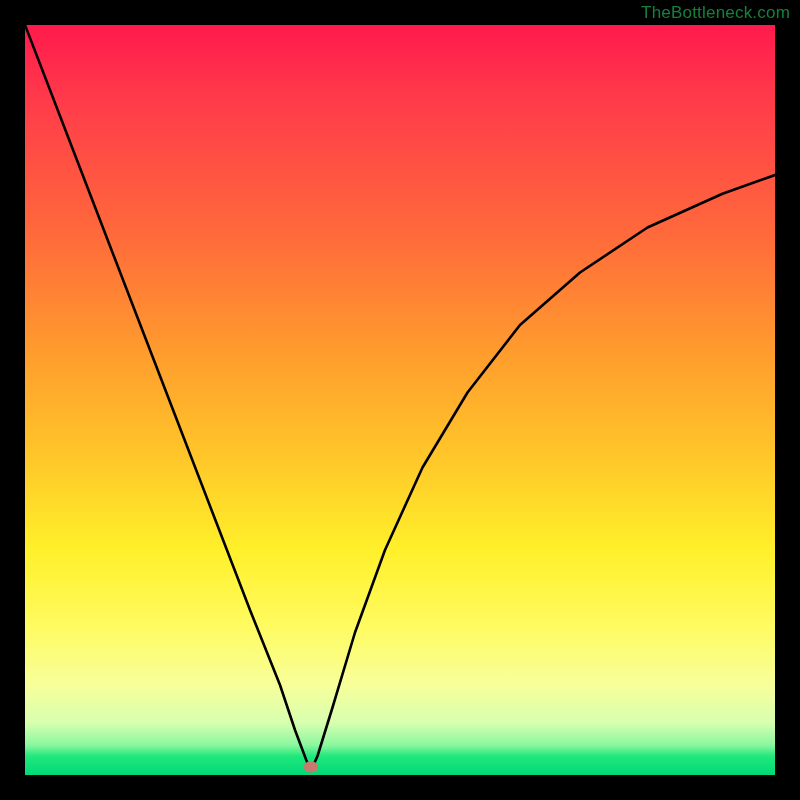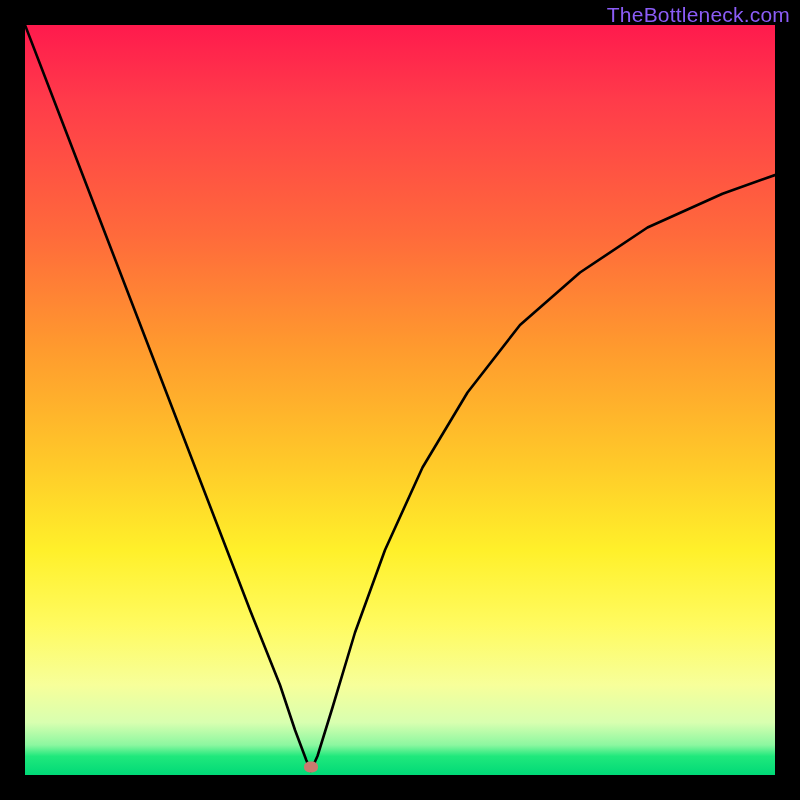--- a/index.html
+++ b/index.html
@@ -53,22 +53,22 @@
     width: 14px;
     height: 11px;
     background: #c97a6f;
     border-radius: 6px / 5px;
     transform: translate(-50%, -50%);
   }
   .watermark {
     position: absolute;
     top: 3px;
     right: 10px;
-    color: #8b5cf6;
-    font-size: 21px;
+    color: #15803d;
+    font-size: 17px;
     letter-spacing: 0.2px;
     font-weight: 500;
   }
 </style>
 </head>
 <body>
 
 <div class="frame">
 
   <div class="watermark">TheBottleneck.com</div>

